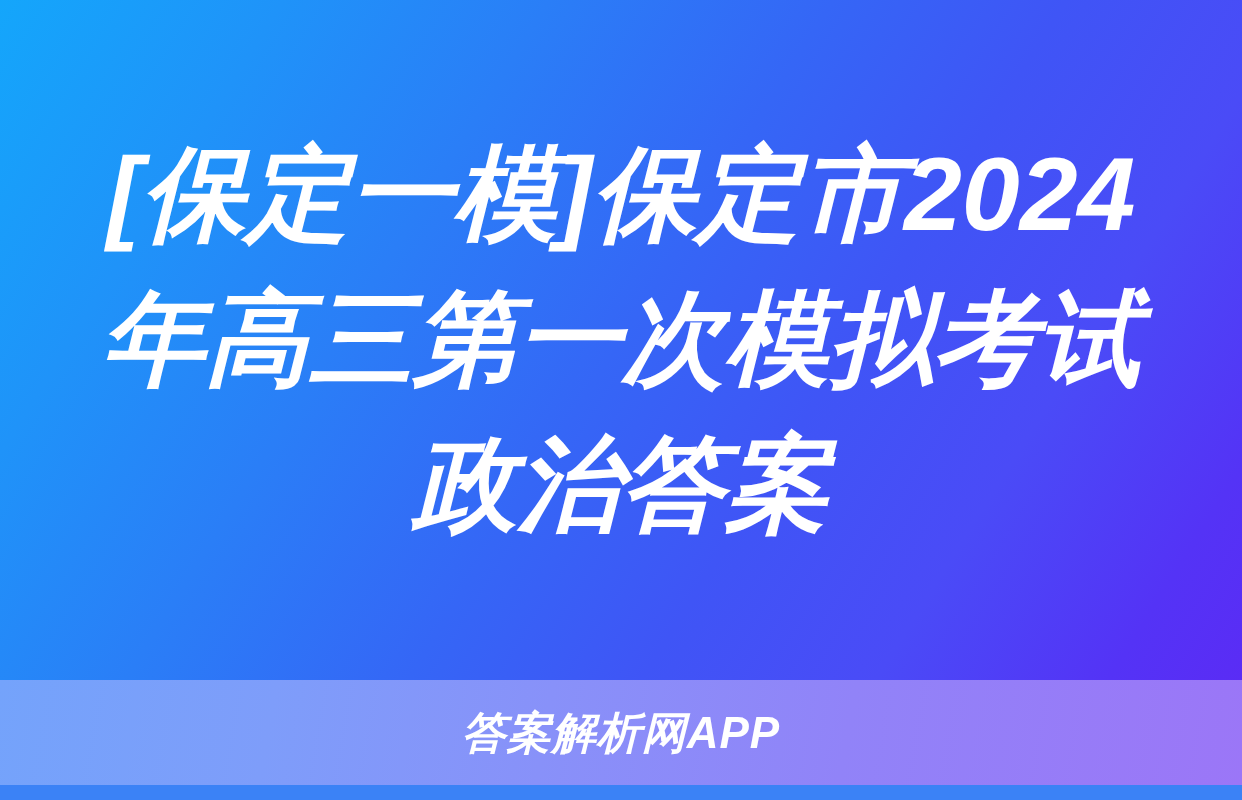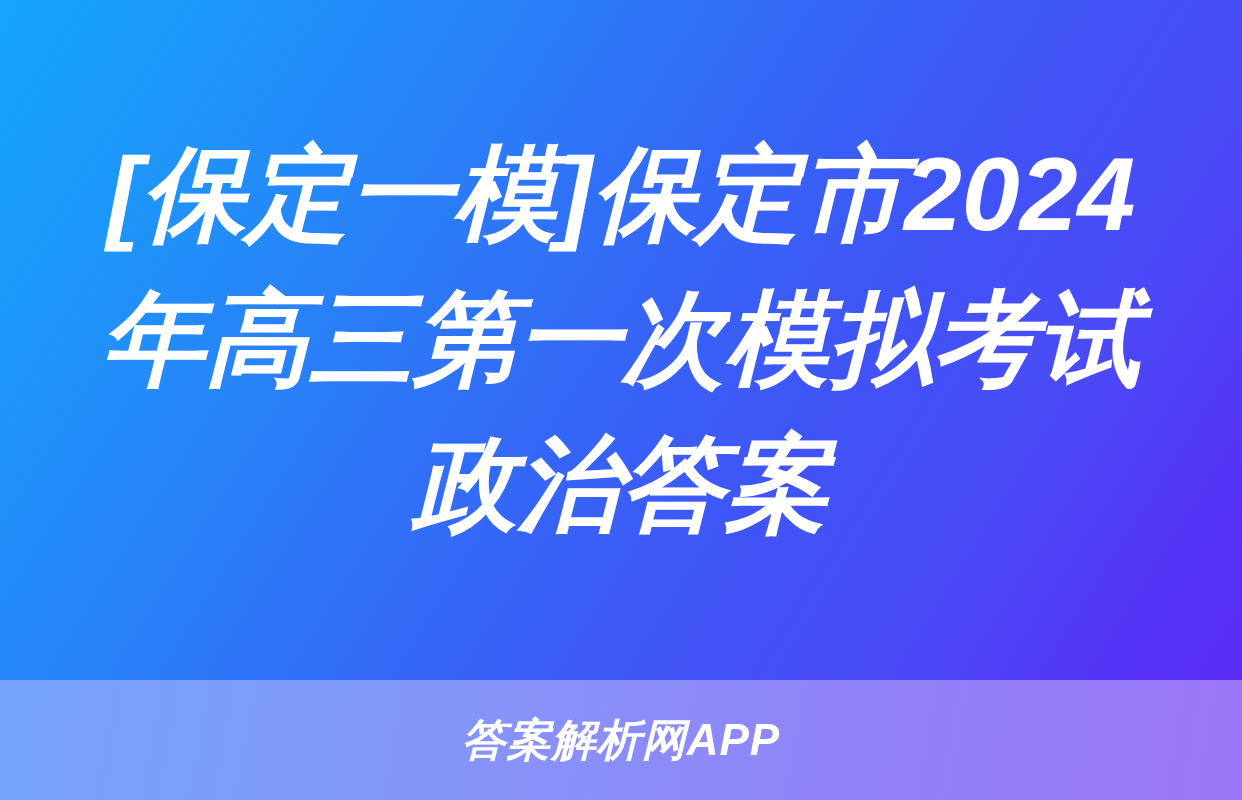--- a/index.html
+++ b/index.html
@@ -62,21 +62,21 @@
     white-space: normal;
     text-rendering: geometricPrecision;
   }
 
   
   .footer-band {
     position: absolute;
     left: 0;
     top: 680px;
     width: 1242px;
-    height: 120px;
+    height: 105px;
     background: linear-gradient(100deg,
         #74a3fb 0%,
         #7e9dfa 22%,
         #8891f9 44%,
         #9183f8 68%,
         #9b76f7 100%);
     display: flex;
     align-items: center;
     justify-content: center;
   }

